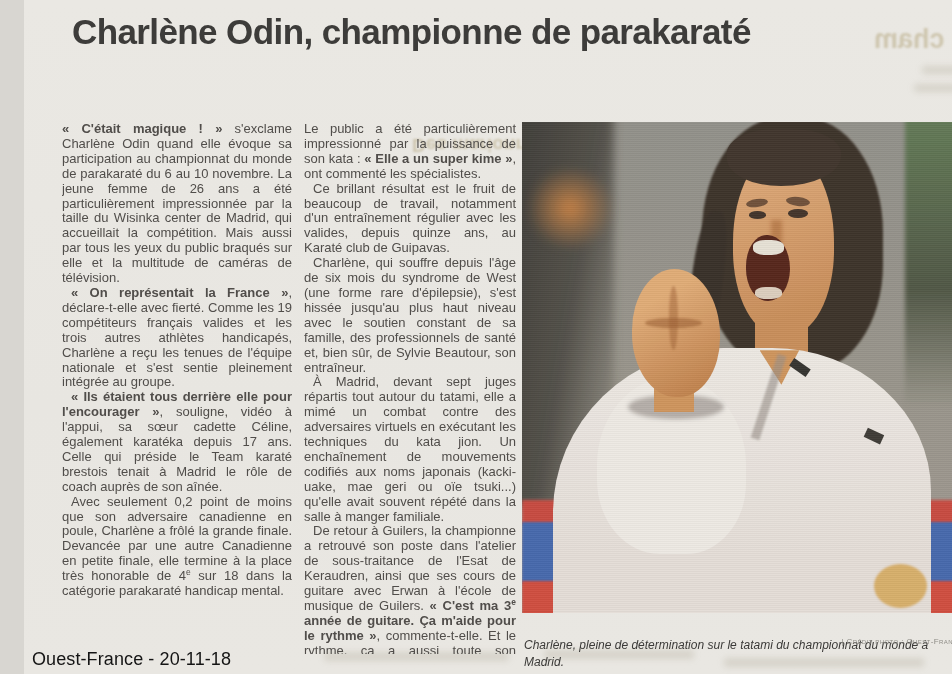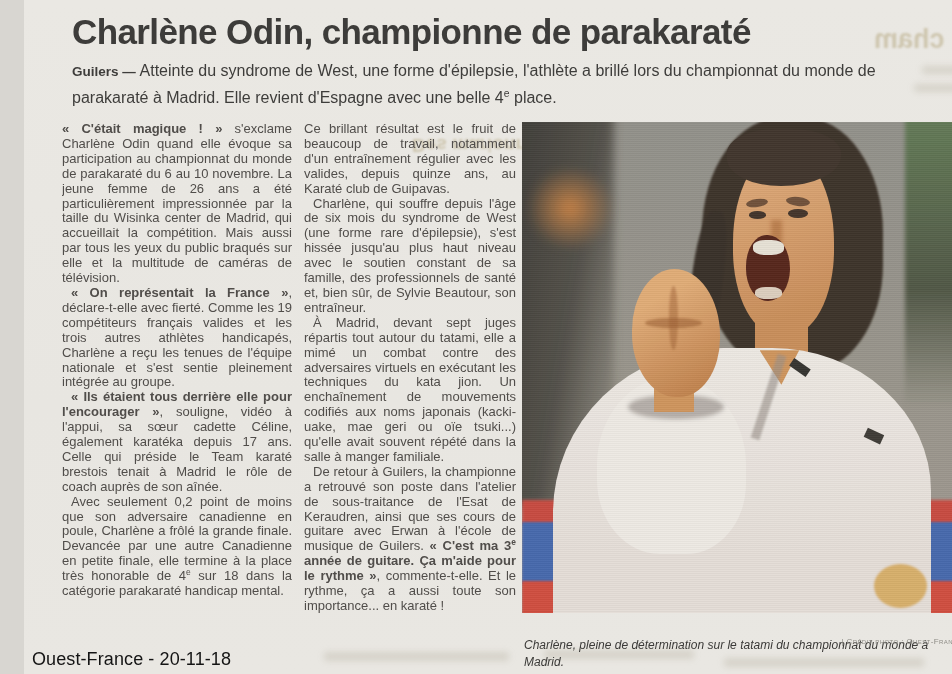--- a/index.html
+++ b/index.html
@@ -67,29 +67,29 @@
   <div class="ghost ghost-flip-y" style="left:388px; top:134px; font-size:19px;">Des marionnettes et des animaux</div>
   <div class="ghost ghost-flip-x" style="right:-8px; top:24px; font-size:27px;">au cham</div>
   <div class="smudge" style="right:0; top:66px; width:54px; height:8px;"></div>
   <div class="smudge" style="right:0; top:84px; width:62px; height:8px;"></div>
   <div class="smudge" style="left:300px; top:652px; width:185px; height:9px;"></div>
   <div class="smudge" style="left:520px; top:650px; width:150px; height:9px;"></div>
   <div class="smudge" style="left:700px; top:658px; width:200px; height:9px;"></div>
 
   <div class="headline">Charlène Odin, championne de parakaraté</div>
 
-  <div class="standfirst"><span class="b lead">Guilers — </span><span>Atteinte du syndrome de West, une forme d'épilepsie, l'athlète a brillé lors du championnat du monde de parakaraté à Madrid. Elle revient d'Espagne avec une belle 4</span><sup>e</sup><span> place.</span></div>
 
   <div class="col col1">
       <p class="body-p"><span class="b">« C'était magique ! »</span><span> s'exclame Charlène Odin quand elle évoque sa participation au championnat du monde de parakaraté du 6 au 10 novembre. La jeune femme de 26 ans a été particulièrement impressionnée par la taille du Wisinka center de Madrid, qui accueillait la compétition. Mais aussi par tous les yeux du public braqués sur elle et la multitude de caméras de télévision.</span></p>
       <p class="body-p"><span class="b">« On représentait la France »</span><span>, déclare-t-elle avec fierté. Comme les 19 compétiteurs français valides et les trois autres athlètes handicapés, Charlène a reçu les tenues de l'équipe nationale et s'est sentie pleinement intégrée au groupe.</span></p>
       <p class="body-p"><span class="b">« Ils étaient tous derrière elle pour l'encourager »</span><span>, souligne, vidéo à l'appui, sa sœur cadette Céline, également karatéka depuis 17 ans. Celle qui préside le Team karaté brestois tenait à Madrid le rôle de coach auprès de son aînée.</span></p>
       <p class="body-p"><span>Avec seulement 0,2 point de moins que son adversaire canadienne en poule, Charlène a frôlé la grande finale. Devancée par une autre Canadienne en petite finale, elle termine à la place très honorable de 4</span><sup>e</sup><span> sur 18 dans la catégorie parakaraté handicap mental.</span></p>
     </div>
   <div class="col col2">
+      <p class="body-p"><span>Le public a été particulièrement impressionné par la puissance de son kata : </span><span class="b">« Elle a un super kime »</span><span>, ont commenté les spécialistes.</span></p>
       <p class="body-p"><span>Ce brillant résultat est le fruit de beaucoup de travail, notamment d'un entraînement régulier avec les valides, depuis quinze ans, au Karaté club de Guipavas.</span></p>
       <p class="body-p"><span>Charlène, qui souffre depuis l'âge de six mois du syndrome de West (une forme rare d'épilepsie), s'est hissée jusqu'au plus haut niveau avec le soutien constant de sa famille, des professionnels de santé et, bien sûr, de Sylvie Beautour, son entraîneur.</span></p>
       <p class="body-p"><span>À Madrid, devant sept juges répartis tout autour du tatami, elle a mimé un combat contre des adversaires virtuels en exécutant les techniques du kata jion. Un enchaînement de mouvements codifiés aux noms japonais (kacki-uake, mae geri ou oïe tsuki...) qu'elle avait souvent répété dans la salle à manger familiale.</span></p>
       <p class="body-p"><span>De retour à Guilers, la championne a retrouvé son poste dans l'atelier de sous-traitance de l'Esat de Keraudren, ainsi que ses cours de guitare avec Erwan à l'école de musique de Guilers. </span><span class="b">« C'est ma 3</span><sup class="b">e</sup><span class="b"> année de guitare. Ça m'aide pour le rythme »</span><span>, commente-t-elle. Et le rythme, ça a aussi toute son importance... en karaté !</span></p>
     </div>
 
   <div class="photo">
     <div class="ps" style="inset:0; background:linear-gradient(180deg,#8f8d88 0%,#969289 55%,#9a948c 78%);"></div>
     <div class="ps" style="left:-3%; top:-2%; width:24%; height:80%; filter:blur(4px);
                 background:linear-gradient(100deg,#34322f 0%,#4a4742 55%, rgba(120,118,112,0) 100%);"></div>

